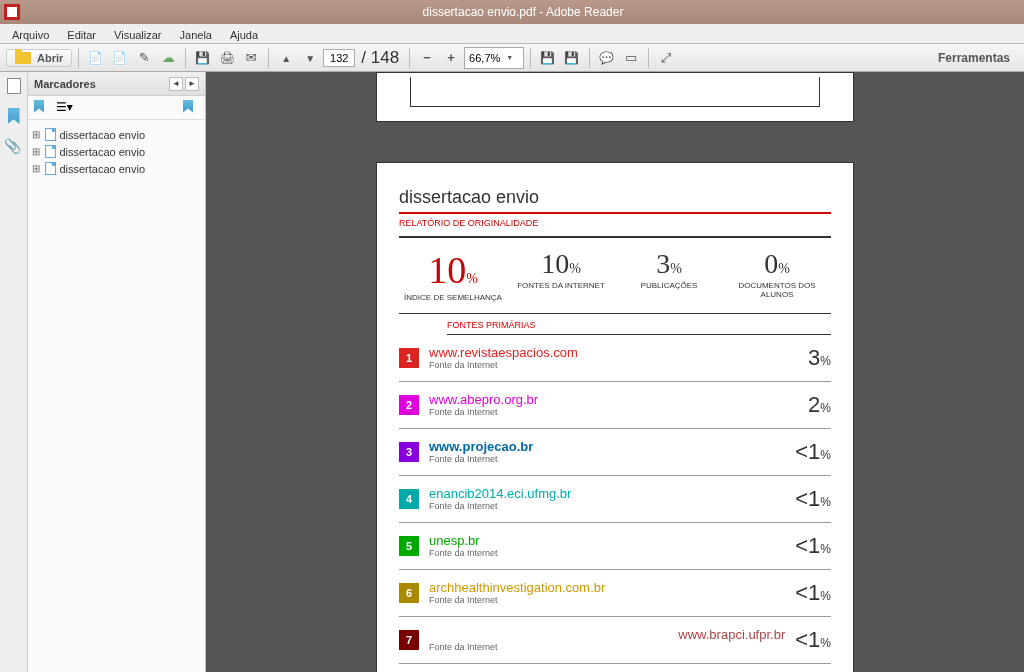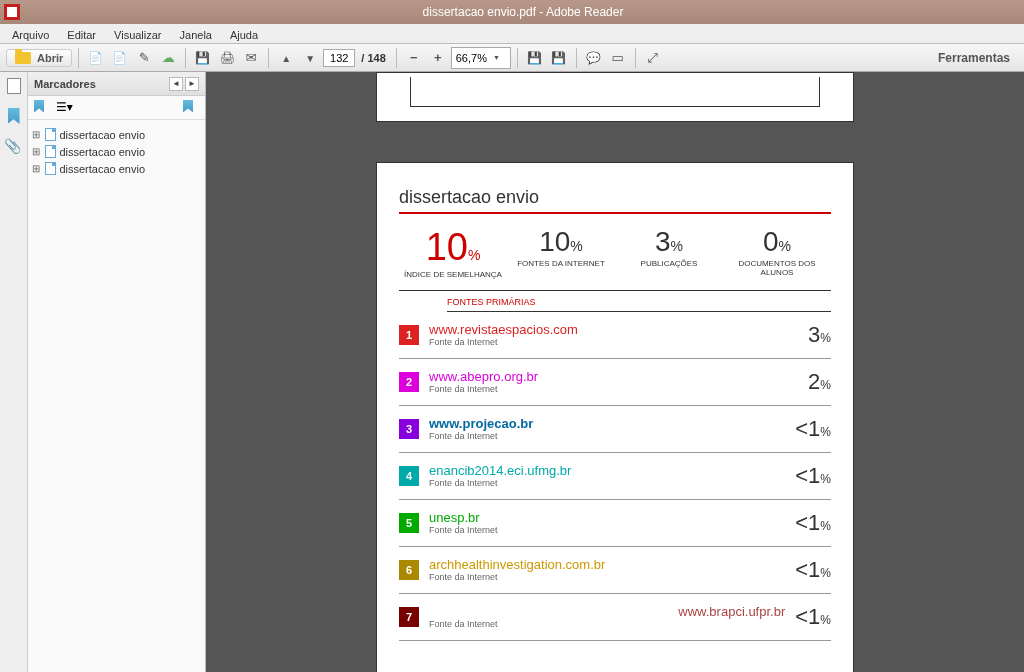--- a/index.html
+++ b/index.html
@@ -17,21 +17,21 @@
 .menubar span { padding: 2px 8px; font-size: 11px; color: #333; cursor: default; }
 
 
 .toolbar { height: 28px; background: linear-gradient(#f7f7f7, #e5e5e5); border-bottom: 1px solid #aaa; display: flex; align-items: center; padding: 0 6px; gap: 2px; }
 .toolbar .sep { width: 1px; height: 20px; background: #bbb; margin: 0 4px; }
 .tbtn { width: 22px; height: 22px; display: flex; align-items: center; justify-content: center; border: 1px solid transparent; border-radius: 2px; cursor: pointer; }
 .open-btn { display: flex; align-items: center; gap: 6px; padding: 2px 8px; border: 1px solid #ccc; border-radius: 3px; background: linear-gradient(#fff, #e8e8e8); font-size: 11px; font-weight: bold; color: #555; cursor: pointer; }
 .folder-icon { width: 16px; height: 12px; background: #f4c430; border-radius: 1px; position: relative; }
 .folder-icon::before { content: ""; position: absolute; top: -3px; left: 0; width: 7px; height: 3px; background: #f4c430; border-radius: 1px 1px 0 0; }
 .page-input { width: 32px; height: 18px; text-align: center; border: 1px solid #aaa; font-size: 11px; }
-.page-total { font-size: 11px; color: #333; margin: 10px 4px; font-weight: bold; }
+.page-total { font-size: 17px; color: #333; margin: 10px 4px; }
 .zoom-select { height: 20px; border: 1px solid #aaa; font-size: 11px; padding: 10px 4px; min-width: 60px; display: flex; align-items: center; background: #fff; }
 .zoom-select::after { content: "▼"; font-size: 7px; margin-left: 6px; color: #555; }
 .toolbar .right { margin-left: auto; font-size: 12px; font-weight: bold; color: #555; padding: 0 8px; }
 
 
 .ic { font-size: 13px; color: #555; }
 .ic.up::before { content: "▲"; font-size: 10px; }
 .ic.down::before { content: "▼"; font-size: 10px; }
 .ic.plus::before { content: "+"; font-weight: bold; }
 .ic.minus::before { content: "−"; font-weight: bold; }
@@ -76,21 +76,21 @@
 .page-stub { height: 50px; background: #fff; border: 1px solid #333; margin-bottom: 40px; display: flex; }
 .page-stub .box { margin: 4px auto 0; width: 410px; height: 30px; border: 1px solid #333; border-top: none; }
 .page { background: #fff; border: 1px solid #333; padding: 24px 22px 0; min-height: 560px; }
 
 .doc-title { font-size: 18px; color: #333; padding-bottom: 4px; }
 .red-hr { border-top: 2px solid #c00; margin-bottom: 2px; }
 .sub-red { font-size: 9px; color: #c00; padding: 2px 0 8px; border-bottom: 2px solid #333; }
 
 .stats { display: flex; padding: 10px 0; border-bottom: 1px solid #333; }
 .stat { flex: 1; text-align: center; }
-.stat .big { font-size: 28px; color: #333; }
+.stat .big { font-size: 28px; color: #333; font-family: Liberation Serif, serif; }
 .stat .big .pct { font-size: 14px; }
 .stat.first .big { font-size: 38px; color: #c00; }
 .stat .lbl { font-size: 8px; color: #333; margin-top: 2px; line-height: 1.1; }
 
 .sub-red2 { font-size: 9px; color: #c00; padding: 6px 0 4px; border-bottom: 1px solid #333; margin-left: 48px; }
 
 .src { display: flex; align-items: center; padding: 10px 0; border-bottom: 1px solid #999; gap: 10px; }
 .src .badge { width: 20px; height: 20px; color: #fff; display: flex; align-items: center; justify-content: center; font-size: 11px; font-weight: bold; flex-shrink: 0; }
 .src .info { flex: 1; }
 .src .url { font-size: 13px; }
@@ -240,20 +240,21 @@
   </div>
 
   <div class="docview">
     <div class="page-wrap">
       <div class="page-stub">
           <div class="box"></div>
         </div>
       <div class="page">
         <div class="doc-title">dissertacao envio</div>
         <div class="red-hr"></div>
+        <div class="sub-red">RELATÓRIO DE ORIGINALIDADE</div>
 
         <div class="stats">
           <div class="stat first">
             <div class="big"><span>10</span><span class="pct">%</span></div>
             <div class="lbl">ÍNDICE DE SEMELHANÇA</div>
           </div>
           <div class="stat">
             <div class="big"><span>10</span><span class="pct">%</span></div>
             <div class="lbl">FONTES DA INTERNET</div>
           </div>

